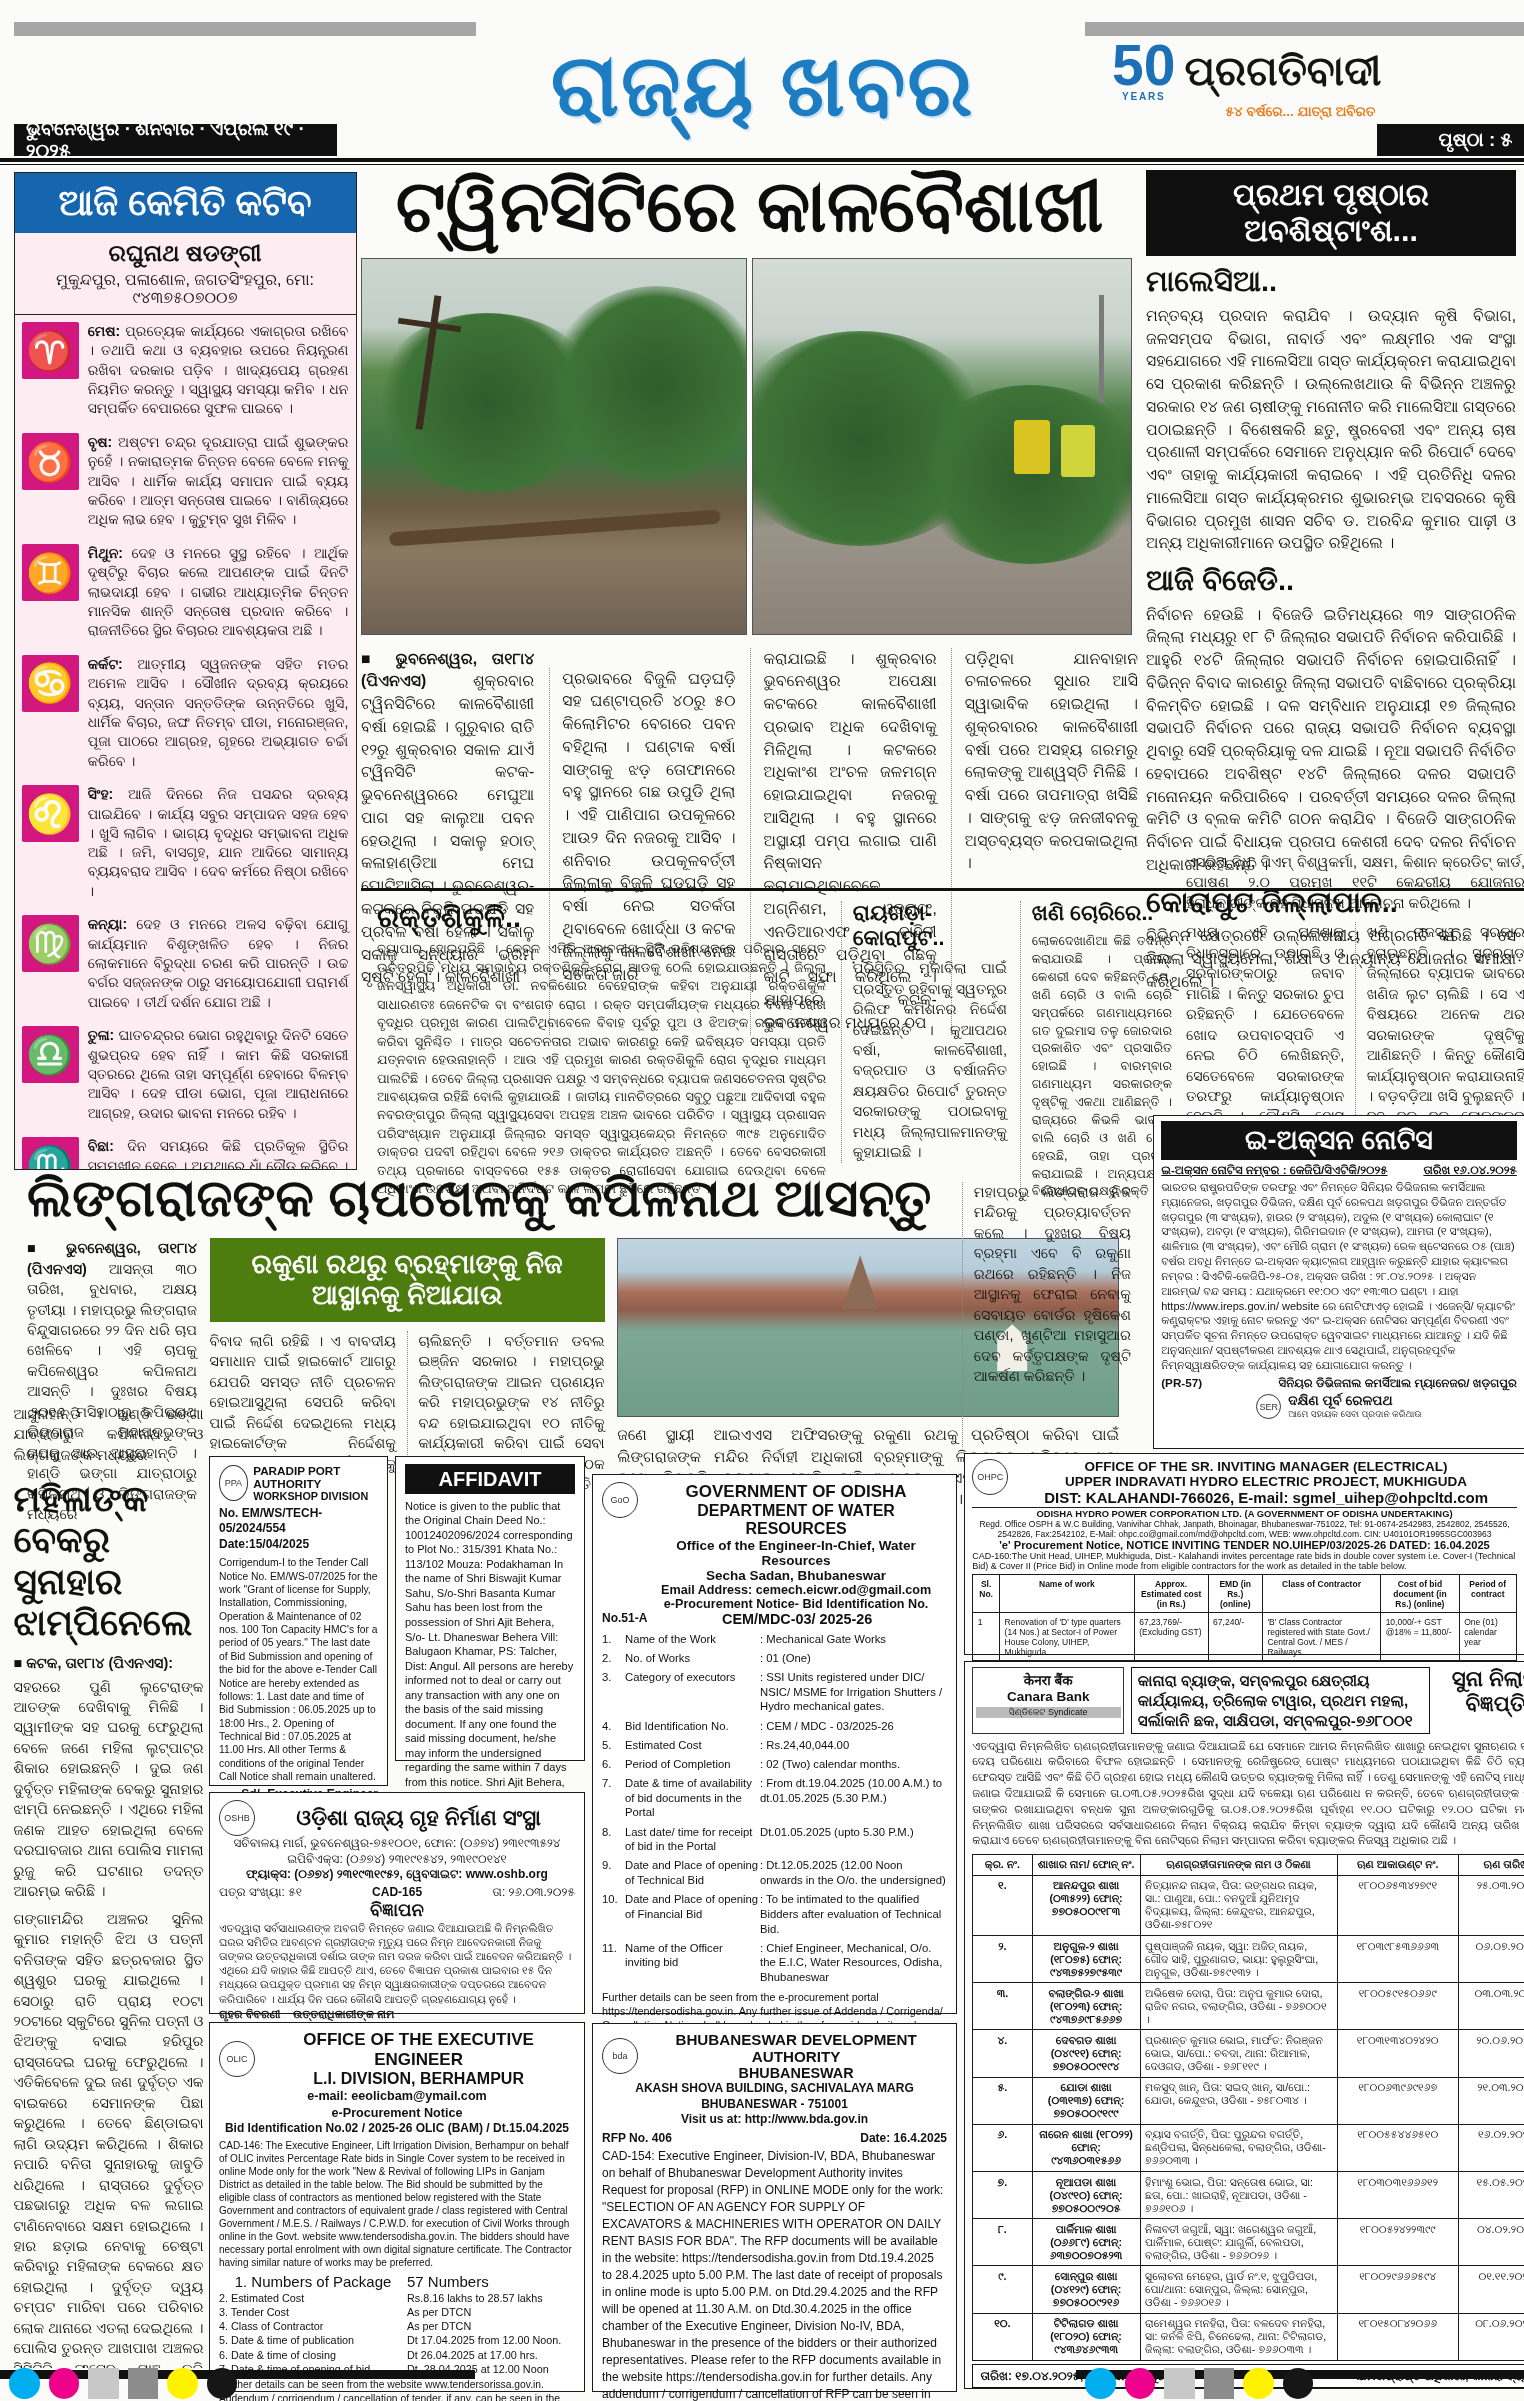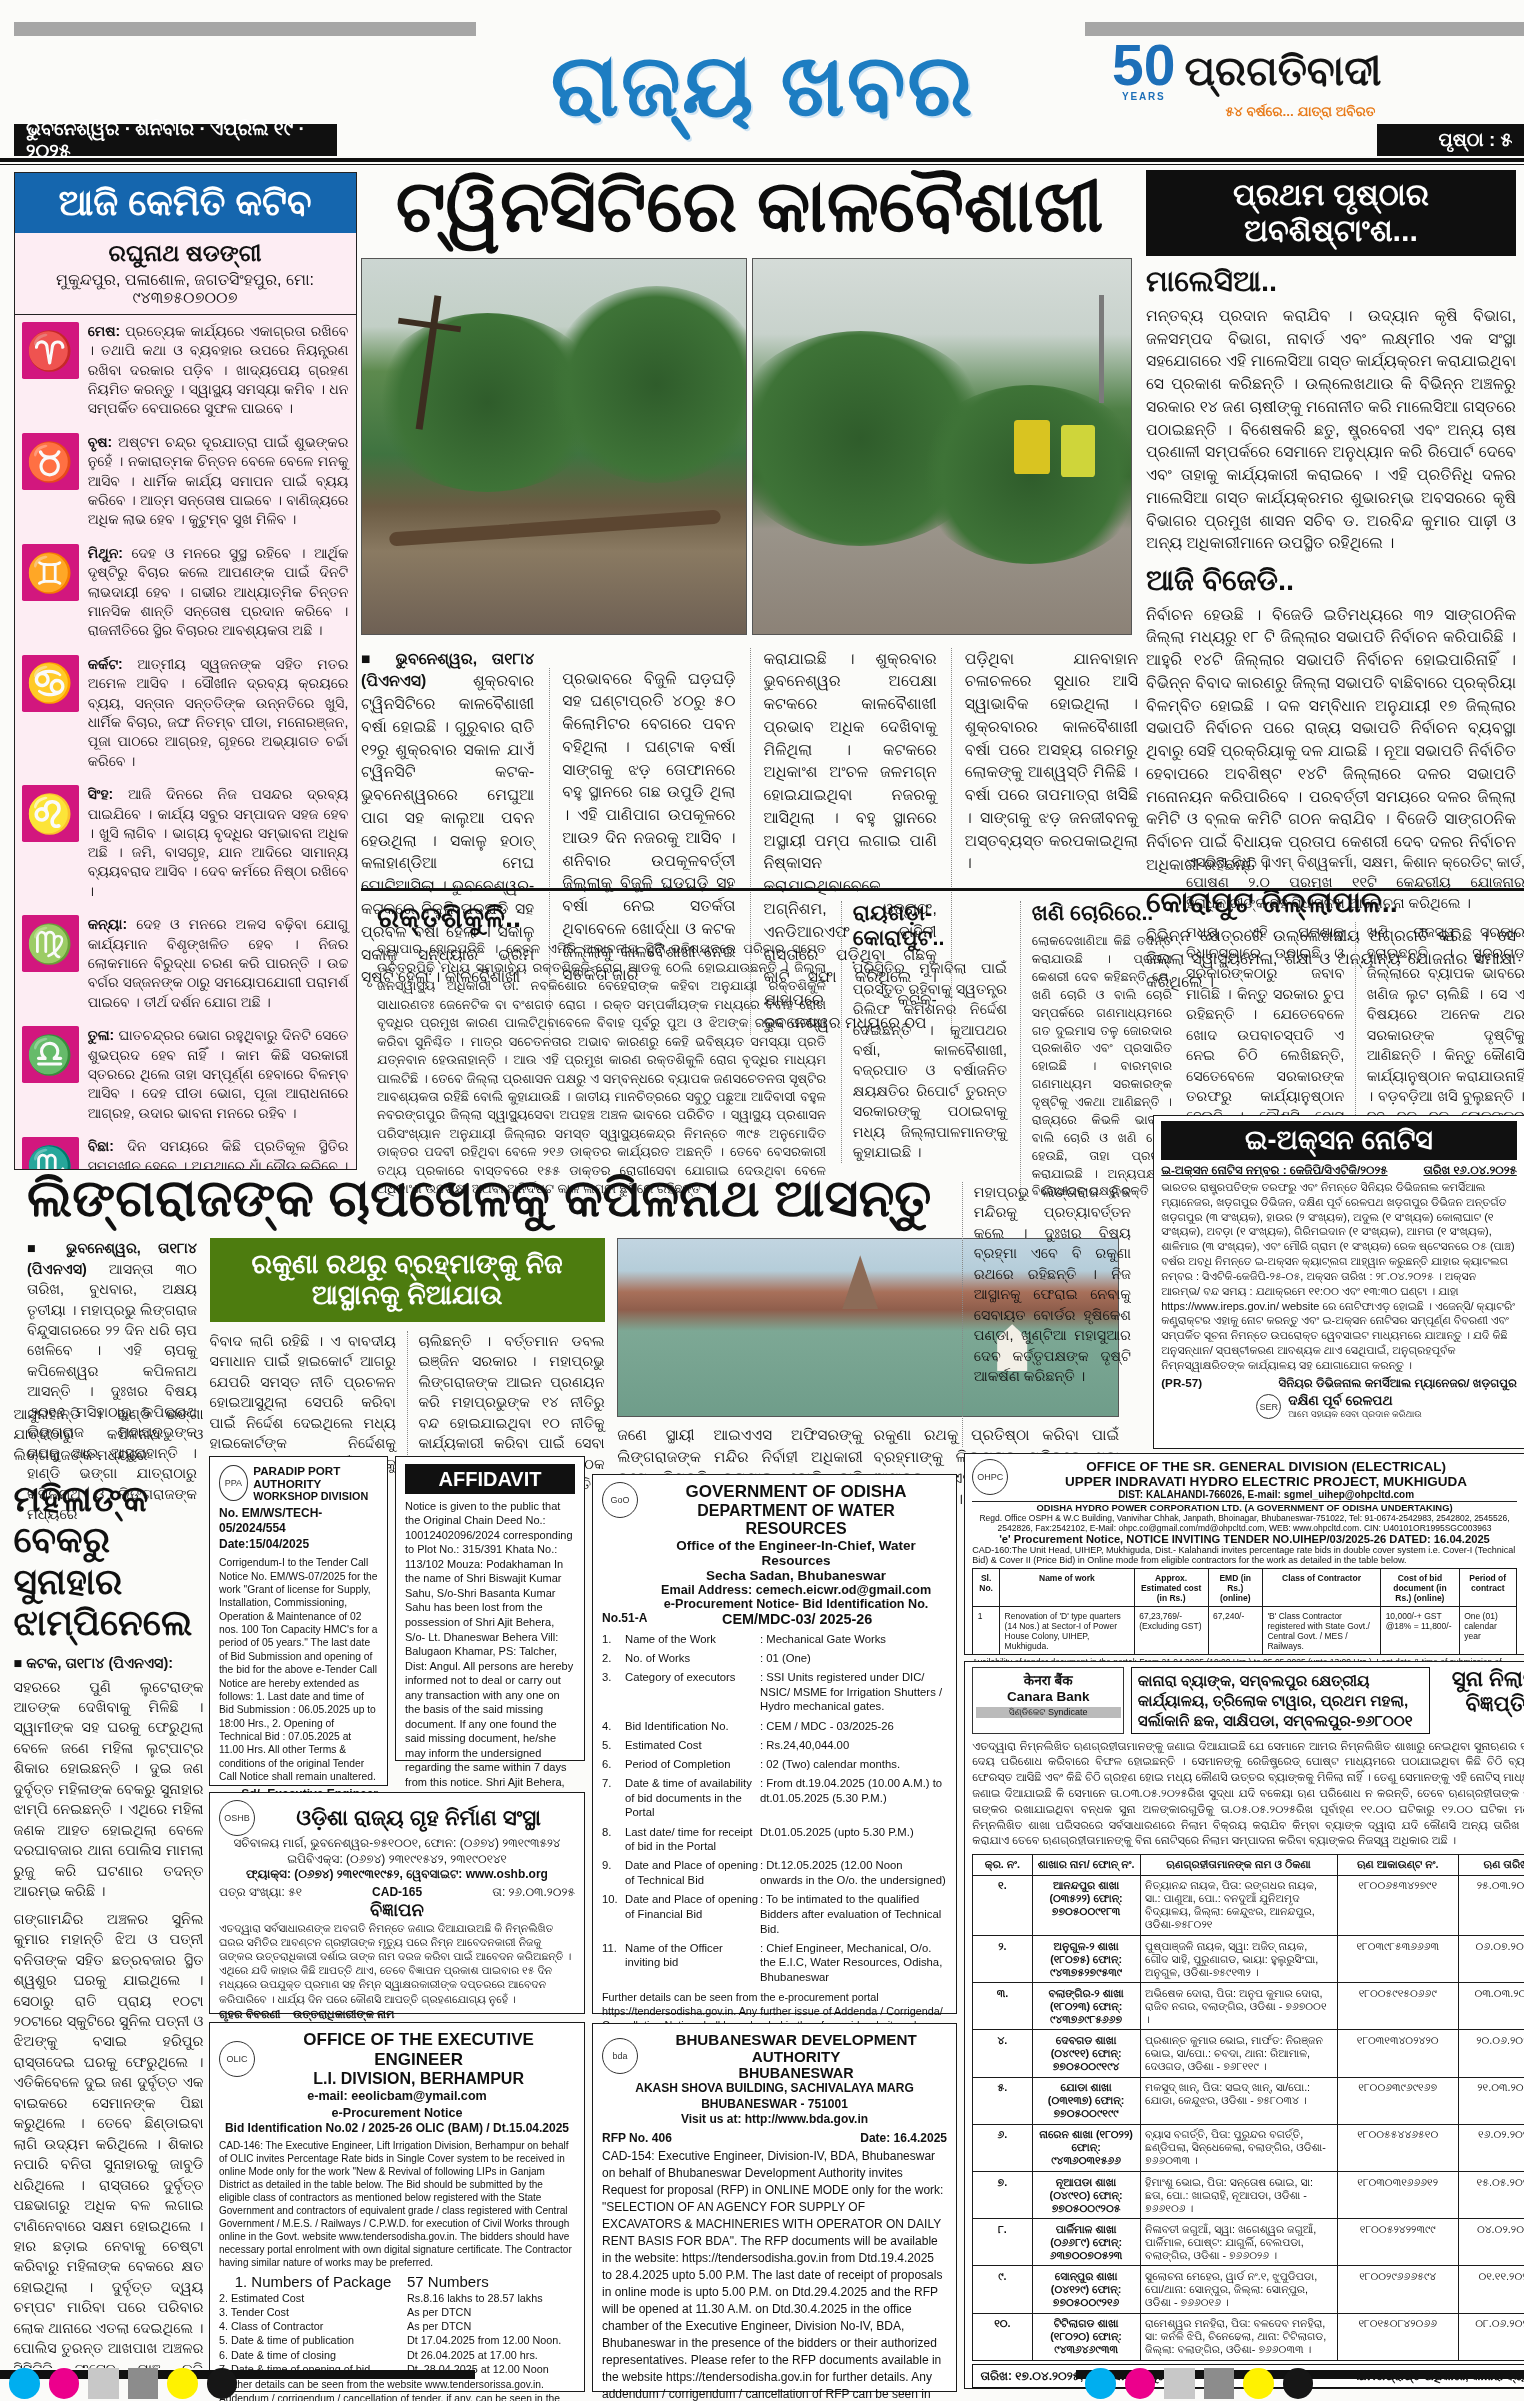--- a/index.html
+++ b/index.html
@@ -492,23 +492,23 @@
         <div style="font-weight:bold;font-size:13.5px;">ଦକ୍ଷିଣ ପୂର୍ବ ରେଳପଥ</div>
         <div style="font-size:9px;">ଆମେ ସହାୟକ ସେବା ପ୍ରଦାନ କରିଥାଉ</div>
       </div>
     </div>
   </div>
 
   <div class="abs nbox" style="left:964px;top:1453px;width:561px;height:202px;padding:4.5px 7.2px;">
     <div style="display:flex;gap:7.2px;">
       <span class="seal">OHPC</span>
       <div class="c" style="flex:1;">
-        <div class="en-b" style="font-size:13.5px;">OFFICE OF THE SR. GENERAL DIVISION (ELECTRICAL)</div>
+        <div class="en-b" style="font-size:13.5px;">OFFICE OF THE SR. INVITING MANAGER (ELECTRICAL)</div>
         <div class="en-b" style="font-size:13.5px;">UPPER INDRAVATI HYDRO ELECTRIC PROJECT, MUKHIGUDA</div>
-        <div class="en-b" style="font-size:10px;">DIST: KALAHANDI-766026, E-mail: sgmel_uihep@ohpcltd.com</div>
+        <div class="en-b" style="font-size:15px;">DIST: KALAHANDI-766026, E-mail: sgmel_uihep@ohpcltd.com</div>
       </div>
     </div>
     <div class="c en-b" style="font-size:9.4px;border-top:0.9px solid #222;margin-top:1.8px;">ODISHA HYDRO POWER CORPORATION LTD. (A GOVERNMENT OF ODISHA UNDERTAKING)</div>
     <div class="c" style="font-size:8.5px;">Regd. Office OSPH &amp; W.C Building, Vanivihar Chhak, Janpath, Bhoinagar, Bhubaneswar-751022, Tel: 91-0674-2542983, 2542802, 2545526, 2542826, Fax:2542102, E-Mail: ohpc.co@gmail.com/md@ohpcltd.com, WEB: www.ohpcltd.com. CIN: U40101OR1995SGC003963</div>
     <div class="c en-b" style="font-size:11.2px;">'e' Procurement Notice, NOTICE INVITING TENDER NO.UIHEP/03/2025-26 DATED: 16.04.2025</div>
     <div style="font-size:9px;">CAD-160:The Unit Head, UIHEP, Mukhiguda, Dist.- Kalahandi invites percentage rate bids in double cover system i.e. Cover-I (Technical Bid) &amp; Cover II (Price Bid) in Online mode from eligible contractors for the work as detailed in the table below.</div>
     <table class="tbl" style="margin-top:2.7px;font-size:8.5px;">
       <thead>
           <tr>
             <th>Sl. No.</th>

